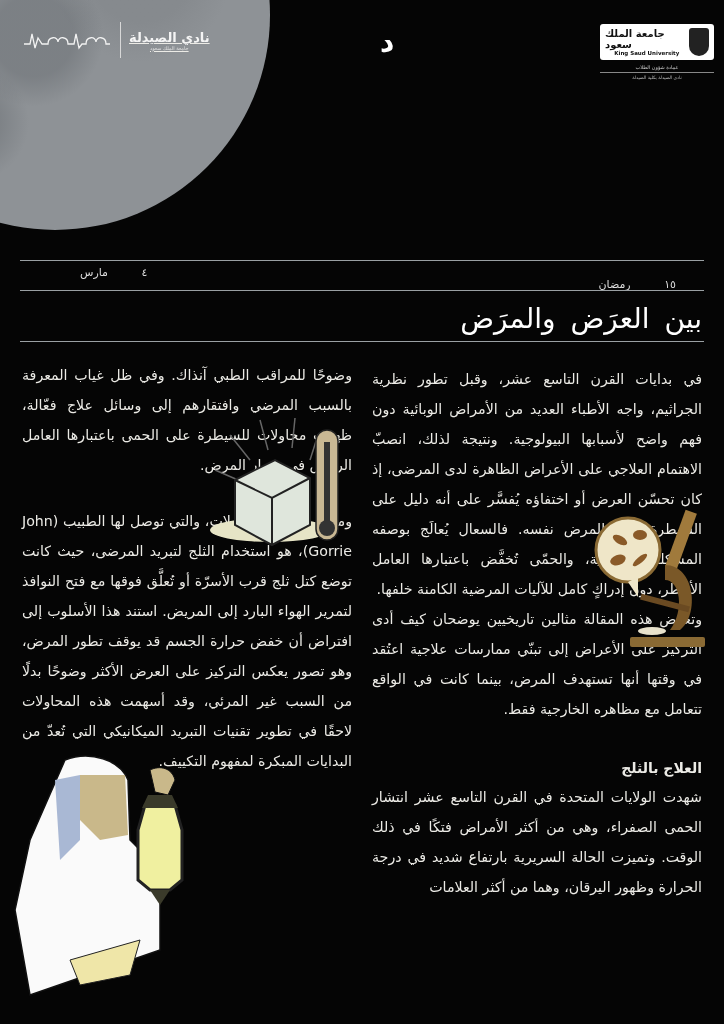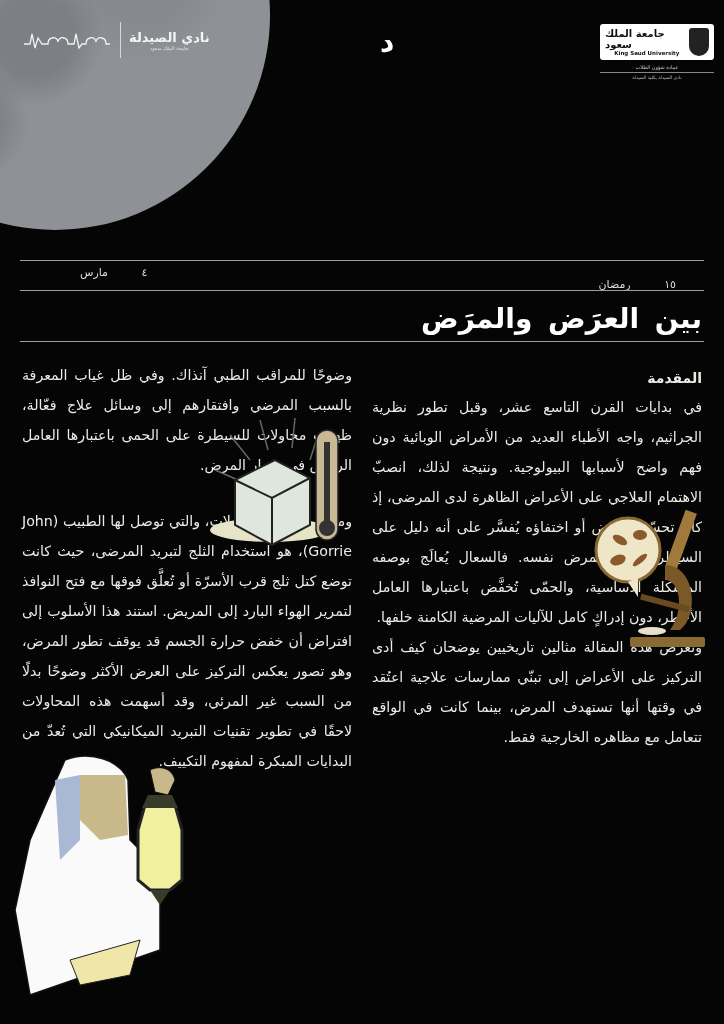--- a/index.html
+++ b/index.html
@@ -37,41 +37,41 @@
   }
   .moon {
     position:absolute; left:-160px; top:-200px; width:430px; height:430px;
     border-radius:50%;
     background:
       radial-gradient(circle at 45% 55%, rgba(90,95,100,.35) 0 40px, transparent 70px),
       radial-gradient(circle at 30% 75%, rgba(95,100,105,.35) 0 30px, transparent 60px),
       radial-gradient(circle at 70% 40%, rgba(110,114,118,.25) 0 50px, transparent 90px),
       #8e9296;
   }
-  .club-logo { position:absolute; left:22px; top:22px; display:flex; align-items:center; gap:8px; }
+  .club-logo { position:absolute; left:22px; top:22px; display:flex; align-items:center; gap:8px;text-decoration:underline; }
   .club-name { text-align:center; }
   .club-title { font-size:13px; font-weight:bold; color:#f4f4f4; display:block; }
   .club-sub { font-size:5px; color:#e0e0e0; display:block; }
   .logo-divider { width:1px; height:36px; background:#d8d8d8; }
   .heartbeat { width:90px; height:24px; }
   .page-letter { position:absolute; left:380px; top:26px; font-size:28px; font-weight:bold; color:#fff; }
   .ksu-logo { position:absolute; right:10px; top:24px; width:114px; }
   .ksu-box { background:#fff; border-radius:3px; height:36px; display:flex; align-items:center; justify-content:space-between; padding:0 5px; direction:ltr; }
   .ksu-text { display:flex; flex-direction:column; align-items:center; color:#111; }
   .ksu-ar { font-size:10px; font-weight:bold; line-height:11px; }
   .ksu-en { font-size:5.5px; font-weight:bold; line-height:7px; }
   .ksu-emblem { width:22px; height:28px; background:#222; border-radius:3px 3px 10px 10px; }
   .ksu-dean { font-size:5px; color:#ccc; text-align:center; margin-top:4px; border-bottom:1px solid #888; padding-bottom:2px; }
   .ksu-dean2 { font-size:4.5px; color:#bbb; text-align:center; margin-top:2px; }
   .rule { position:absolute; left:20px; right:20px; height:1px; background:#9aa0a3; }
   .date-row { position:absolute; left:20px; right:20px; top:266px; height:16px; font-size:11px; color:#ddd; }
   .date-hijri { position:absolute; right:28px; top:12px; }
   .date-hijri span, .date-greg span { margin-left:30px; }
   .date-greg { position:absolute; left:30px; top:0; }
-  .title { position:absolute; right:22px; top:302px; font-size:28px; font-weight:bold; color:#fff; letter-spacing:1px; word-spacing:6px; }
+  .title { position:absolute; right:22px; top:302px; font-size:28px; font-weight:normal; color:#fff; letter-spacing:1px; word-spacing:6px; }
   .col { position:absolute; font-size:14.2px; line-height:30px; text-align:justify; color:#ecebe6; }
   .col p { margin:0; }
   .col h3 { margin:0; font-size:14px; font-weight:bold; line-height:28px; }
   .col-right { right:22px; top:364px; width:330px; }
   .col-left { left:22px; top:360px; width:330px; }
   .gap { height:26px; }
   .illus { position:absolute; }
 </style>
 </head>
 <body>
@@ -114,24 +114,25 @@
     <span>٤</span>
     <span>مارس</span>
   </div>
 </div>
 <div class="rule" style="top:290px"></div>
 
 <h1 class="title" style="margin:0">بين العرَض والمرَض</h1>
 <div class="rule" style="top:341px"></div>
 
 <div class="col col-right">
-  <h3>المقدمة</h3>
   <p style="padding-left:0">في بدايات القرن التاسع عشر، وقبل تطور نظرية الجراثيم، واجه الأطباء العديد من الأمراض الوبائية دون فهم واضح لأسبابها البيولوجية. ونتيجة لذلك، انصبّ الاهتمام العلاجي على الأعراض الظاهرة لدى المرضى، إذ كان تحسّن العرض أو اختفاؤه يُفسَّر على أنه دليل على السيطرة على المرض نفسه. فالسعال يُعالَج بوصفه المشكلة الأساسية، والحمّى تُخفَّض باعتبارها العامل الأخطر، دون إدراكٍ كامل للآليات المرضية الكامنة خلفها.</p>
   <p>وتعرض هذه المقالة مثالين تاريخيين يوضحان كيف أدى التركيز على الأعراض إلى تبنّي ممارسات علاجية اعتُقد في وقتها أنها تستهدف المرض، بينما كانت في الواقع تتعامل مع مظاهره الخارجية فقط.</p>
   <div class="gap" style="height:30px"></div>
+  <h3>العلاج بالثلج</h3>
+  <p>شهدت الولايات المتحدة في القرن التاسع عشر انتشار الحمى الصفراء، وهي من أكثر الأمراض فتكًا في ذلك الوقت. وتميزت الحالة السريرية بارتفاع شديد في درجة الحرارة وظهور اليرقان، وهما من أكثر العلامات</p>
 </div>
 
 <div class="col col-left">
   <p>وضوحًا للمراقب الطبي آنذاك. وفي ظل غياب المعرفة بالسبب المرضي وافتقارهم إلى وسائل علاج فعّالة، ظهرت محاولات للسيطرة على الحمى باعتبارها العامل الرئيس في مسار المرض.</p>
   <div class="gap"></div>
   <p>ومن ابرز هذه المحاولات، والتي توصل لها الطبيب (John Gorrie)، هو استخدام الثلج لتبريد المرضى، حيث كانت توضع كتل ثلج قرب الأسرّة أو تُعلَّق فوقها مع فتح النوافذ لتمرير الهواء البارد إلى المريض. استند هذا الأسلوب إلى افتراض أن خفض حرارة الجسم قد يوقف تطور المرض، وهو تصور يعكس التركيز على العرض الأكثر وضوحًا بدلًا من السبب غير المرئي، وقد أسهمت هذه المحاولات لاحقًا في تطوير تقنيات التبريد الميكانيكي التي تُعدّ من البدايات المبكرة لمفهوم التكييف.</p>
   <div class="gap"></div>
 </div>
 
 <svg class="illus" style="left:580px;top:505px;width:130px;height:150px" viewBox="0 0 130 150">

